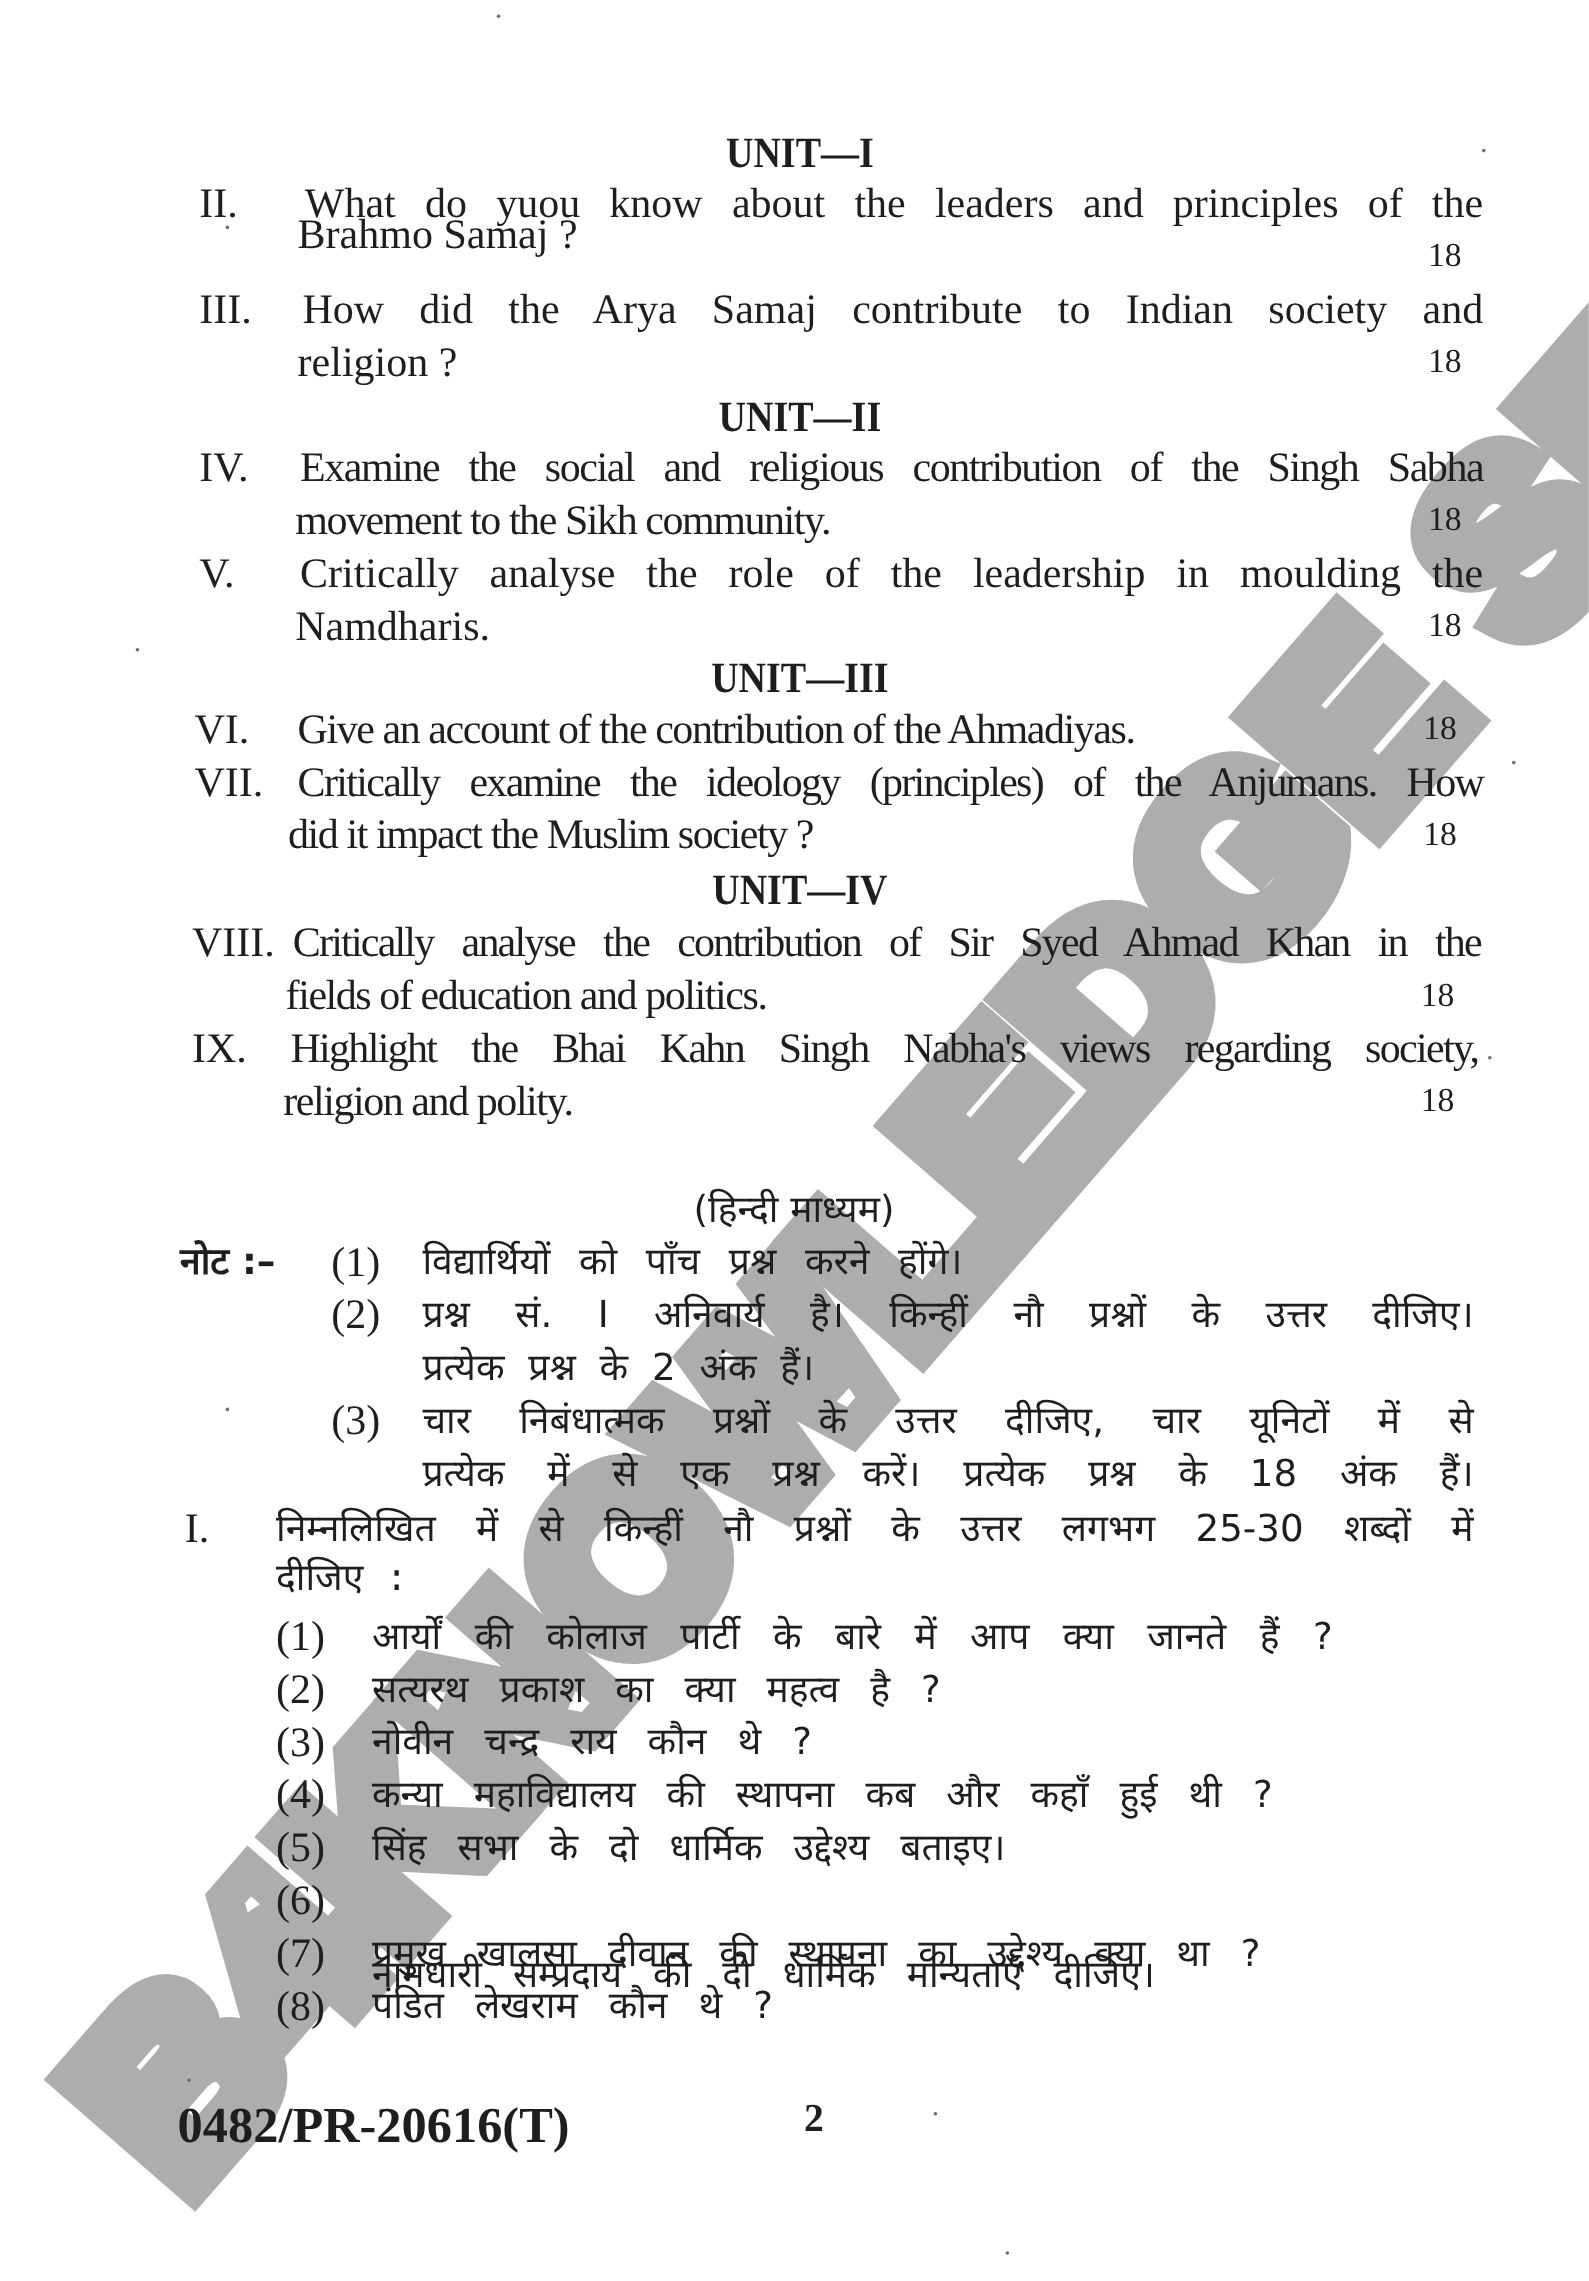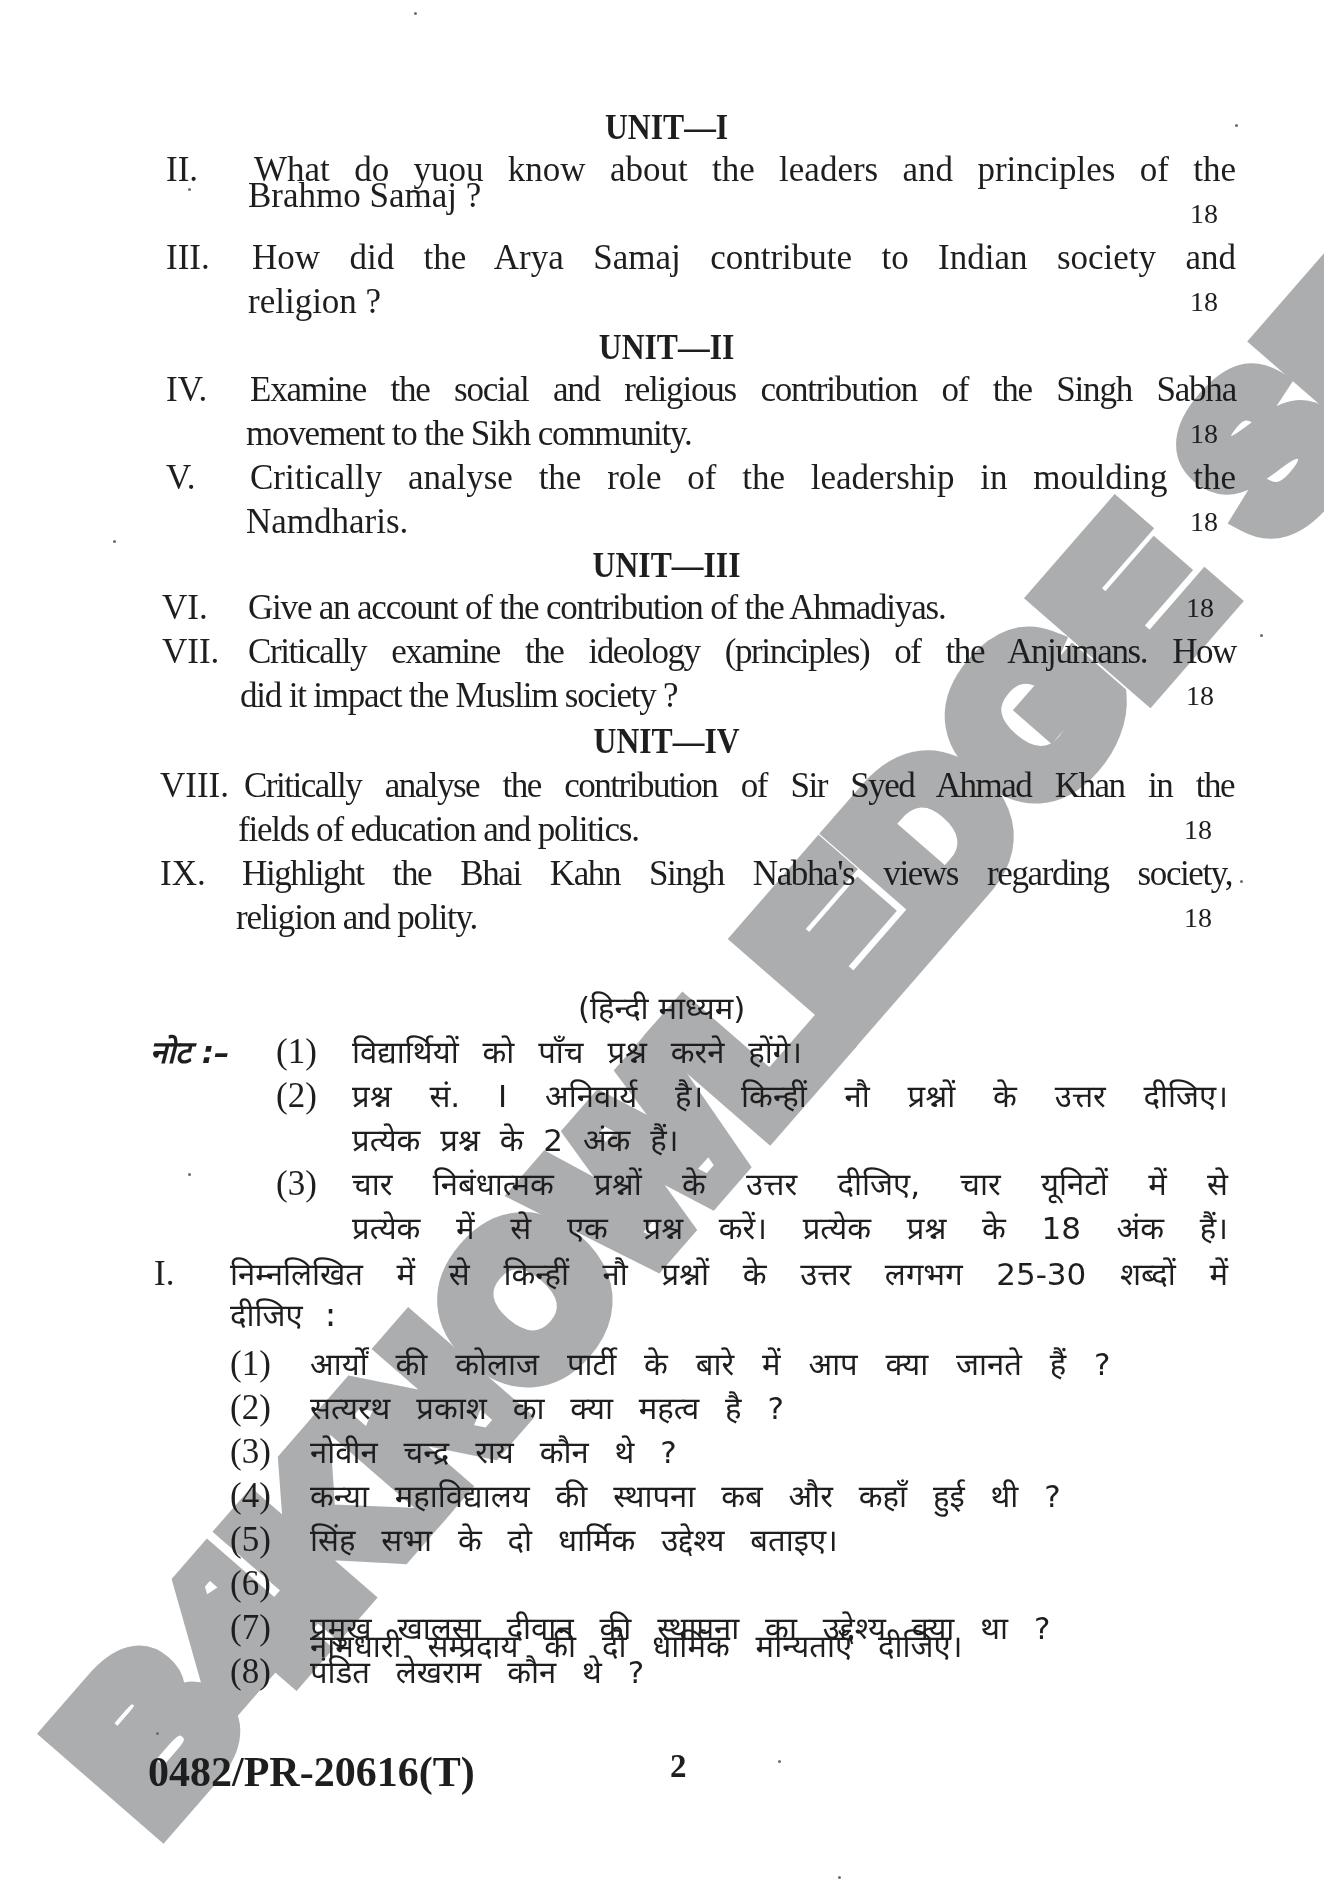--- a/index.html
+++ b/index.html
@@ -63,21 +63,21 @@
       white-space: nowrap;
     }
     .hindi.just {
       text-align: justify;
       text-align-last: justify;
     }
     .serif-num {
       font-family: "Liberation Serif", serif;
       font-size: 35px;
     }
-    .bold { font-weight: bold; font-style: italic; }
+    .bold { font-weight: bold; }
     .footer-code {
       position: absolute;
       left: 148px;
       top: 1748px;
       font-weight: bold;
       font-size: 42px;
     }
     .footer-page {
       position: absolute;
       left: 670px;

